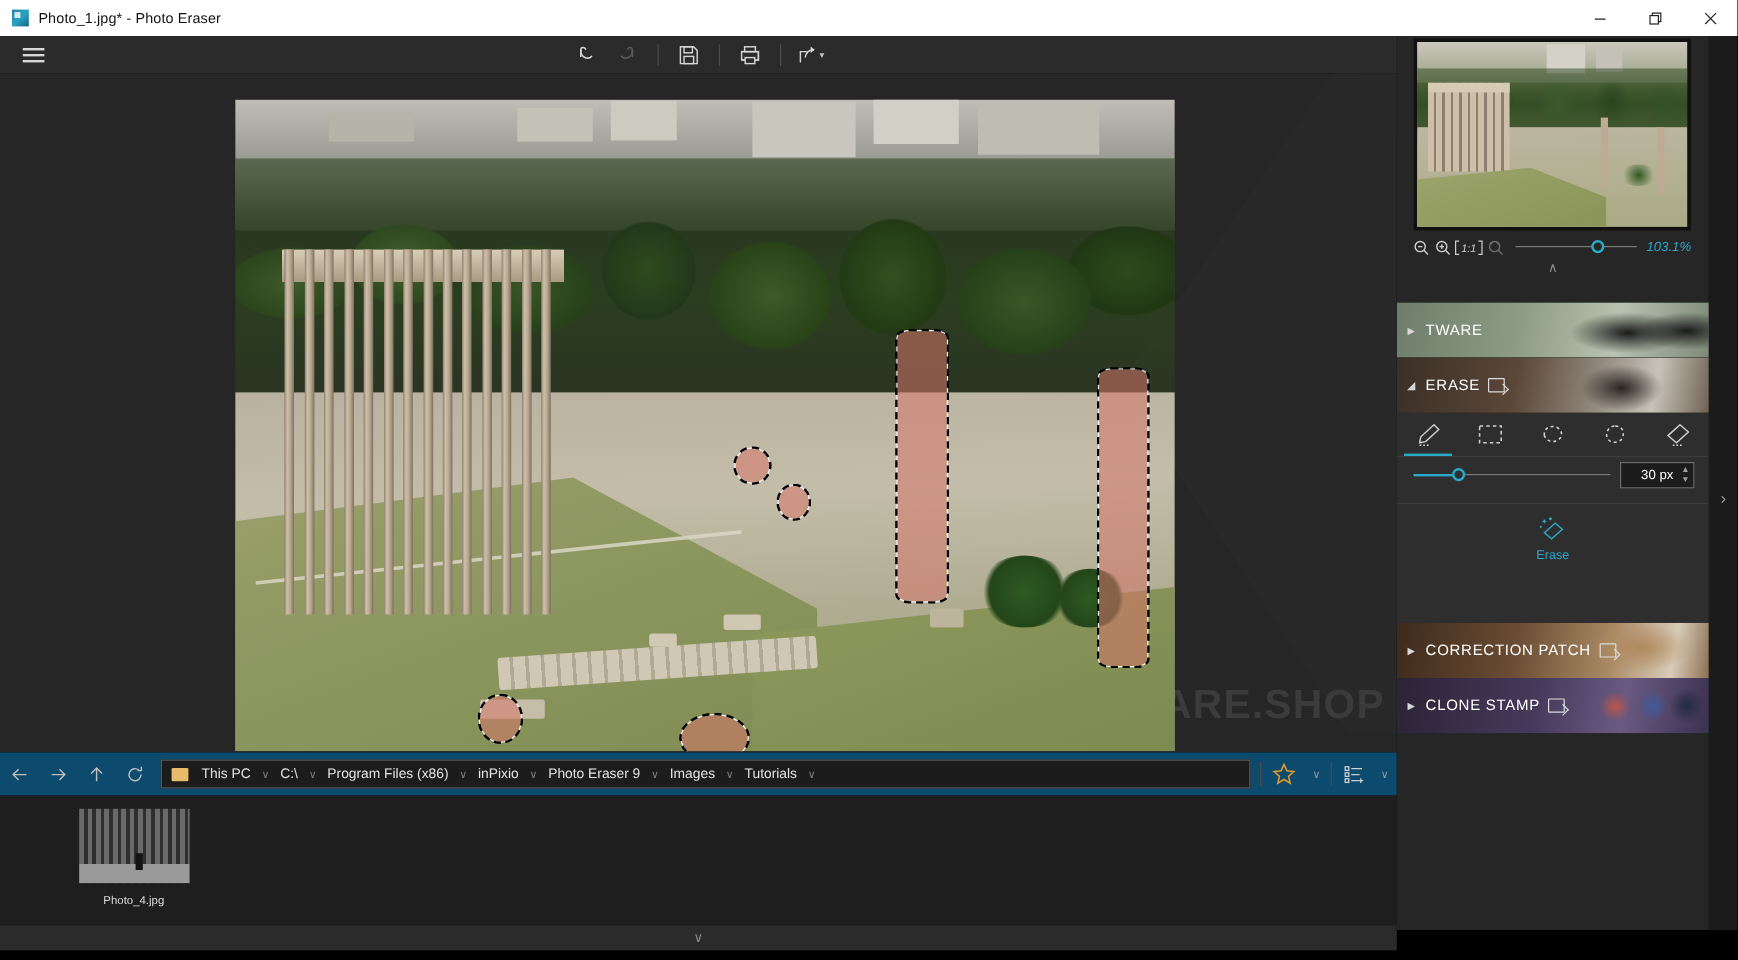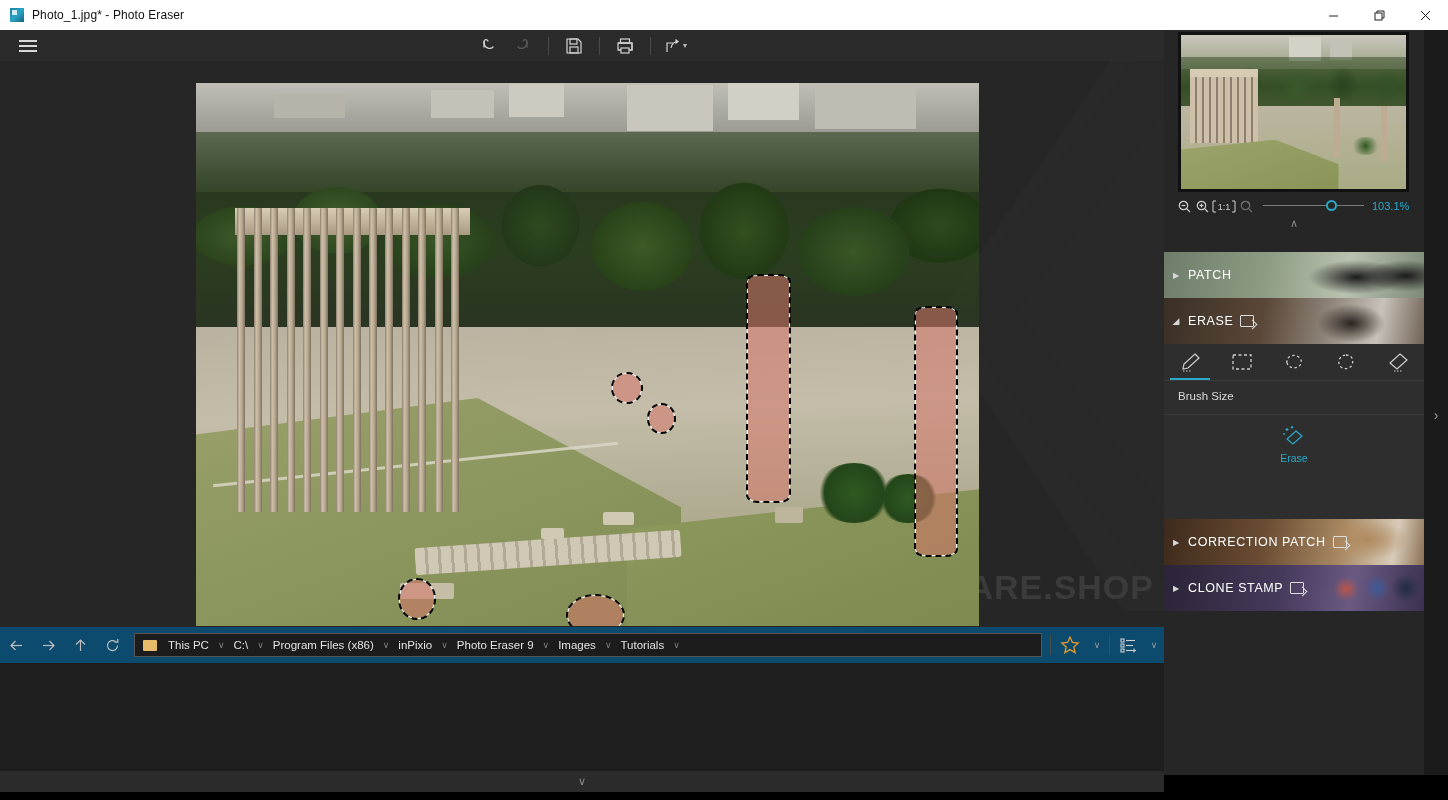--- a/index.html
+++ b/index.html
@@ -195,21 +195,21 @@
   .preview-box {
     position:absolute; left:14px; top:2px; width:231px; height:160px;
     background:#111; padding:3px;
   }
   .preview-img {
     width:100%; height:100%; position:relative; overflow:hidden;
     background: linear-gradient(180deg,#a8a89c 0%, #7e8a62 18%, #3f5a2a 34%, #b5ae95 58%, #9ca069 100%);
   }
   .zoombar {
     position:absolute; left:0; top:163px; width:260px; height:26px;
-    display:flex; align-items:center; color:#cfcfcf;
+    display:flex; align-items:center; color:#cfcfcf;font-style:italic;
   }
   .zicon { width:18px; height:26px; display:flex; align-items:center; justify-content:center; }
   .zslider { position:relative; flex:1 1 auto; height:26px; margin:0 8px; }
   .zslider .track { position:absolute; left:0; right:0; top:12px; height:1px; background:#7a7a7a; }
   .zknob {
     position:absolute; top:7px; width:11px; height:11px; border-radius:50%;
     border:2px solid #2aa9c9; background:#262626;
   }
   .zpct { font-size:11px; color:#2aa9c9; width:52px; text-align:left; }
   .collapse-up {
@@ -511,20 +511,27 @@
         <rect x="2" y="13" width="3" height="3"></rect>
           <line x1="7" y1="14.5" x2="13" y2="14.5"></line>
         <line x1="15" y1="12.5" x2="15" y2="16.5"></line>
           <line x1="13" y1="14.5" x2="17" y2="14.5"></line>
       </svg>
     </div>
     <div class="dd-btn">∨</div>
   </div>
 
   <div class="strip">
+    <div class="thumb" style="margin-left:60px">
+      <div class="thumb-img t4">
+        <div style="position:absolute;left:0;top:74%;width:100%;height:26%;background:#9a9a9a"></div>
+        <div style="position:absolute;left:52%;top:60%;width:6%;height:22%;background:#141414"></div>
+      </div>
+      <div class="thumb-label">Photo_4.jpg</div>
+    </div>
   </div>
 
   <div class="strip-bottom">
     <span style="font-size:11px">∨</span>
   </div>
 
   <div class="rpanel">
 
     <div class="preview-box">
       <div class="preview-img">
@@ -586,21 +593,21 @@
       <div class="zpct">103.1%</div>
     </div>
 
     <div class="collapse-up">
       <span style="font-size:11px">∧</span>
     </div>
 
     <div class="section" id="sec-crop">
       <div class="sec-bg"></div>
       <div class="sec-arrow" style="font-size:8px">▶</div>
-      <div class="sec-title">PATCH</div>
+      <div class="sec-title">TWARE</div>
     </div>
 
     <div class="section" id="sec-erase">
       <div class="sec-bg"></div>
       <div class="sec-arrow" style="font-size:9px">◢</div>
       <div class="sec-title">ERASE</div>
       <span class="sec-badge"></span>
     </div>
 
     <div class="erase-panel">
@@ -629,21 +636,34 @@
         <div class="etab">
           <svg width="24" height="22" viewBox="0 0 24 22" fill="none" stroke="currentColor" stroke-width="1.2">
             <path d="M14 3 L21 9 L11 18 L4 12 Z"></path>
             <line x1="8" y1="20" x2="17" y2="20" stroke-dasharray="1.5 1.5"></line>
           </svg>
         </div>
       </div>
       <div class="tab-underline"></div>
 
 
-      <div class="brush-label">Brush Size</div>
+      <div class="brush-row">
+        <div class="brush-slider">
+          <div class="track"></div>
+            <div class="fill"></div>
+          <div class="brush-knob"></div>
+        </div>
+        <div class="spin">
+          <span class="spin-val">30 px</span>
+          <span class="spin-arrows">
+            <span>▲</span>
+            <span>▼</span>
+          </span>
+        </div>
+      </div>
 
       <div class="erase-sep"></div>
       <div class="erase-action">
         <svg width="26" height="24" viewBox="0 0 26 24" fill="none" stroke="currentColor" stroke-width="1.2">
           <path d="M15 6 L21 11 L12 19 L6 14 Z"></path>
           <line x1="6" y1="3" x2="6" y2="6"></line>
             <line x1="4.5" y1="4.5" x2="7.5" y2="4.5"></line>
           <line x1="11" y1="1" x2="11" y2="3.6"></line>
             <line x1="9.7" y1="2.3" x2="12.3" y2="2.3"></line>
           <circle cx="3" cy="9" r="0.9" fill="currentColor" stroke="none"></circle>

